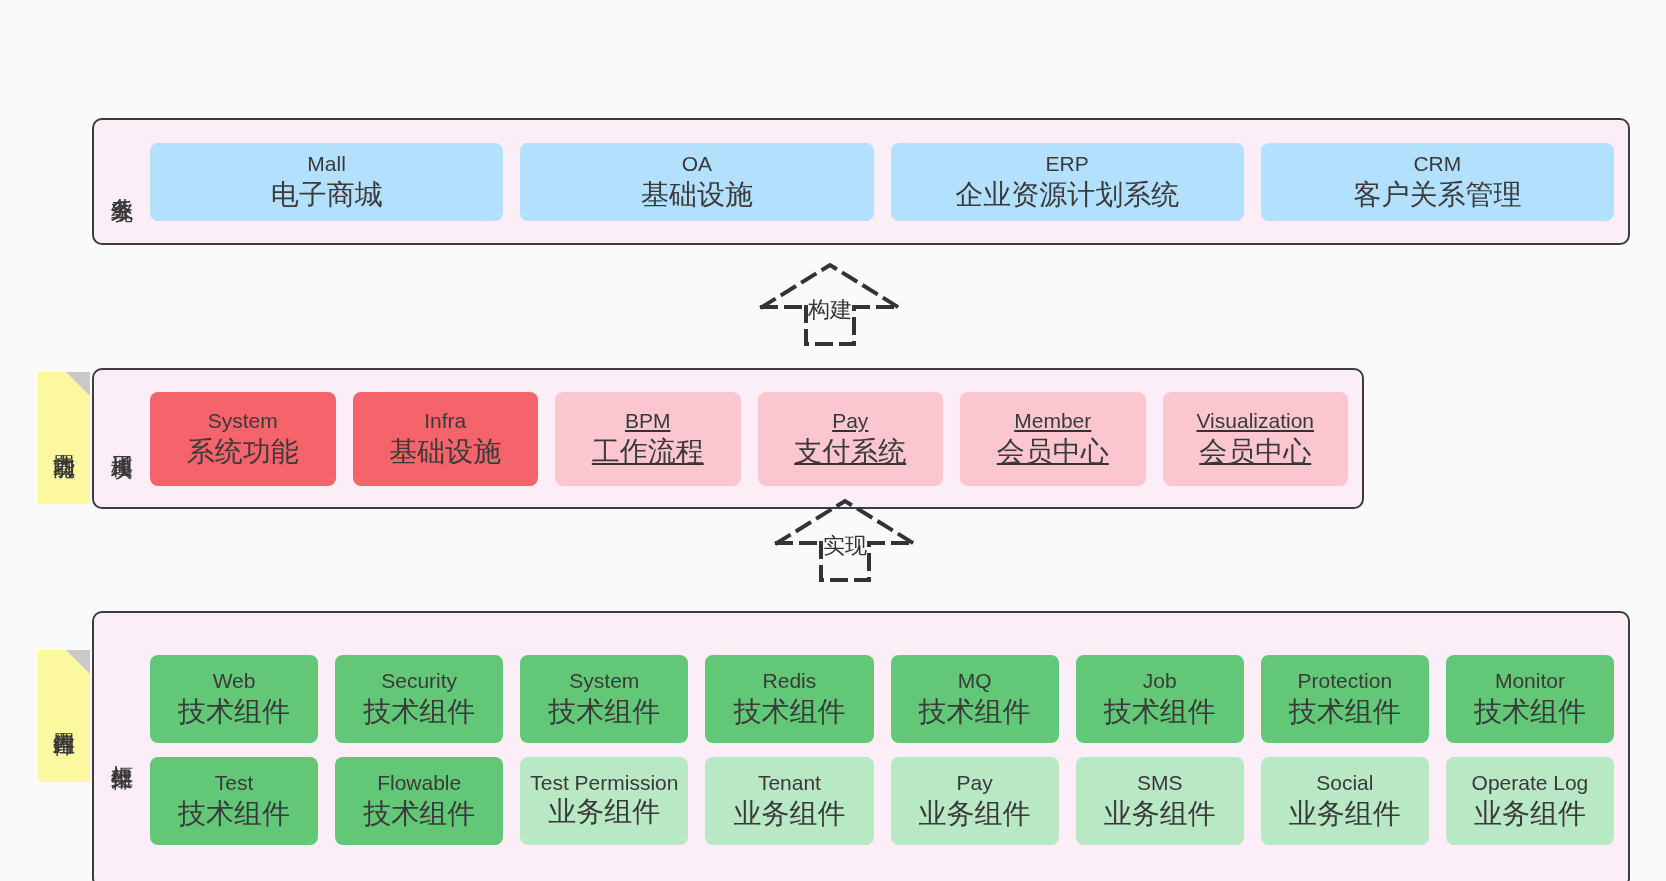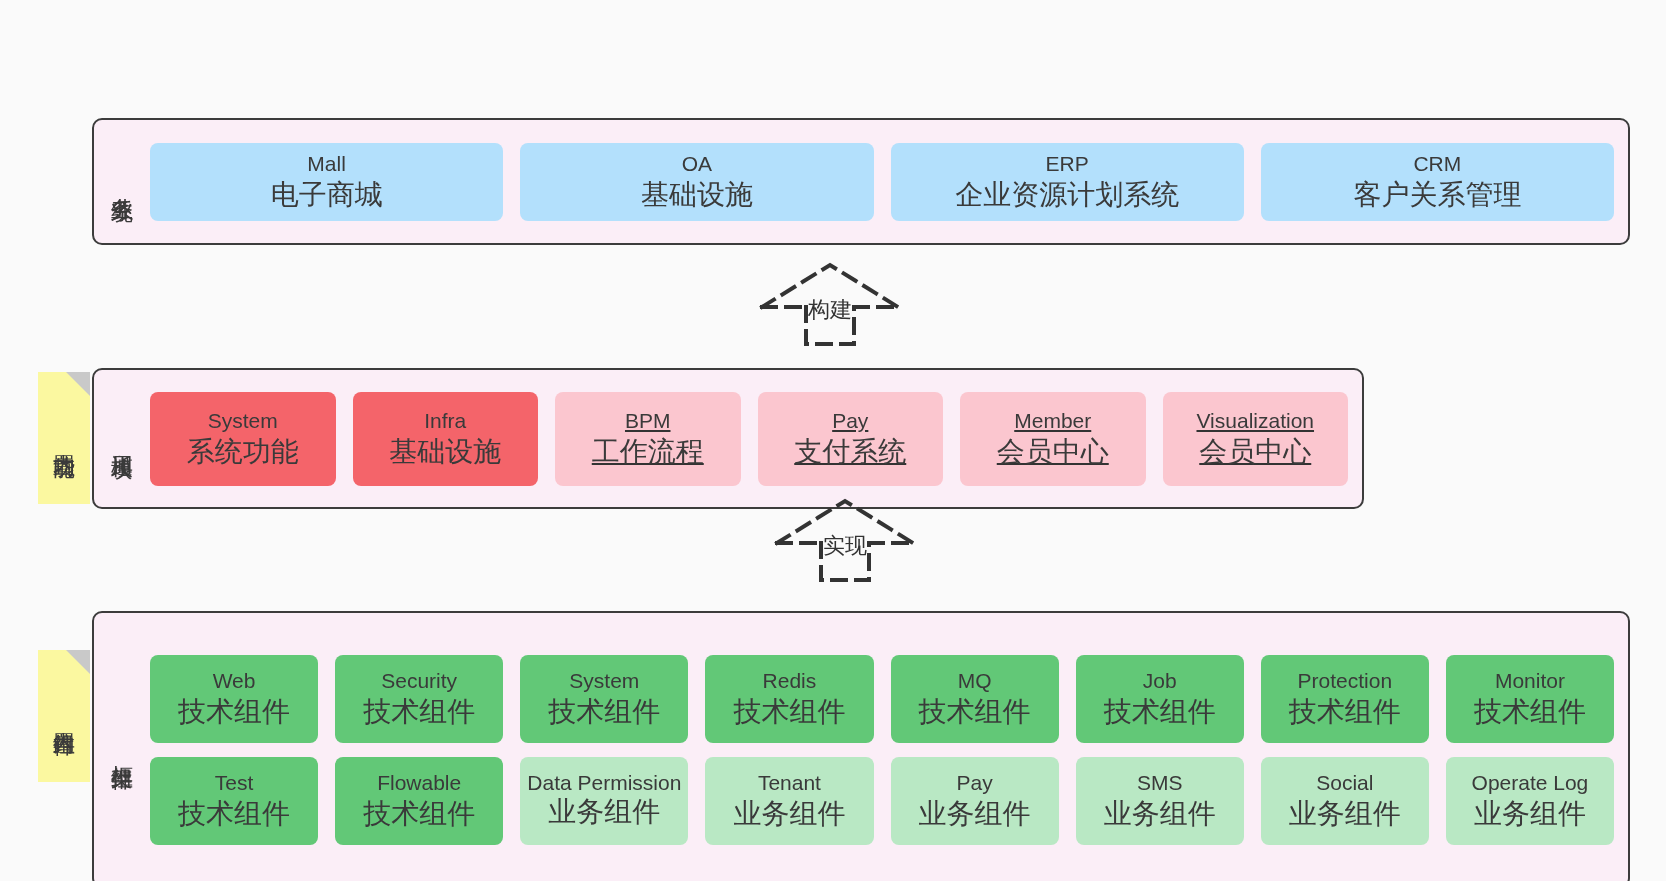--- a/index.html
+++ b/index.html
@@ -255,21 +255,21 @@
       <div class="row">
         <div class="card c-green">
           <div class="t1">Test</div>
           <div class="t2">技术组件</div>
         </div>
         <div class="card c-green">
           <div class="t1">Flowable</div>
           <div class="t2">技术组件</div>
         </div>
         <div class="card c-lightgreen">
-          <div class="t1" style="line-height:1.12;">Data Permission</div>
+          <div class="t1" style="line-height:1.12;">Test Permission</div>
           <div class="t2">业务组件</div>
         </div>
         <div class="card c-lightgreen">
           <div class="t1">Tenant</div>
           <div class="t2">业务组件</div>
         </div>
         <div class="card c-lightgreen">
           <div class="t1">Pay</div>
           <div class="t2">业务组件</div>
         </div>

